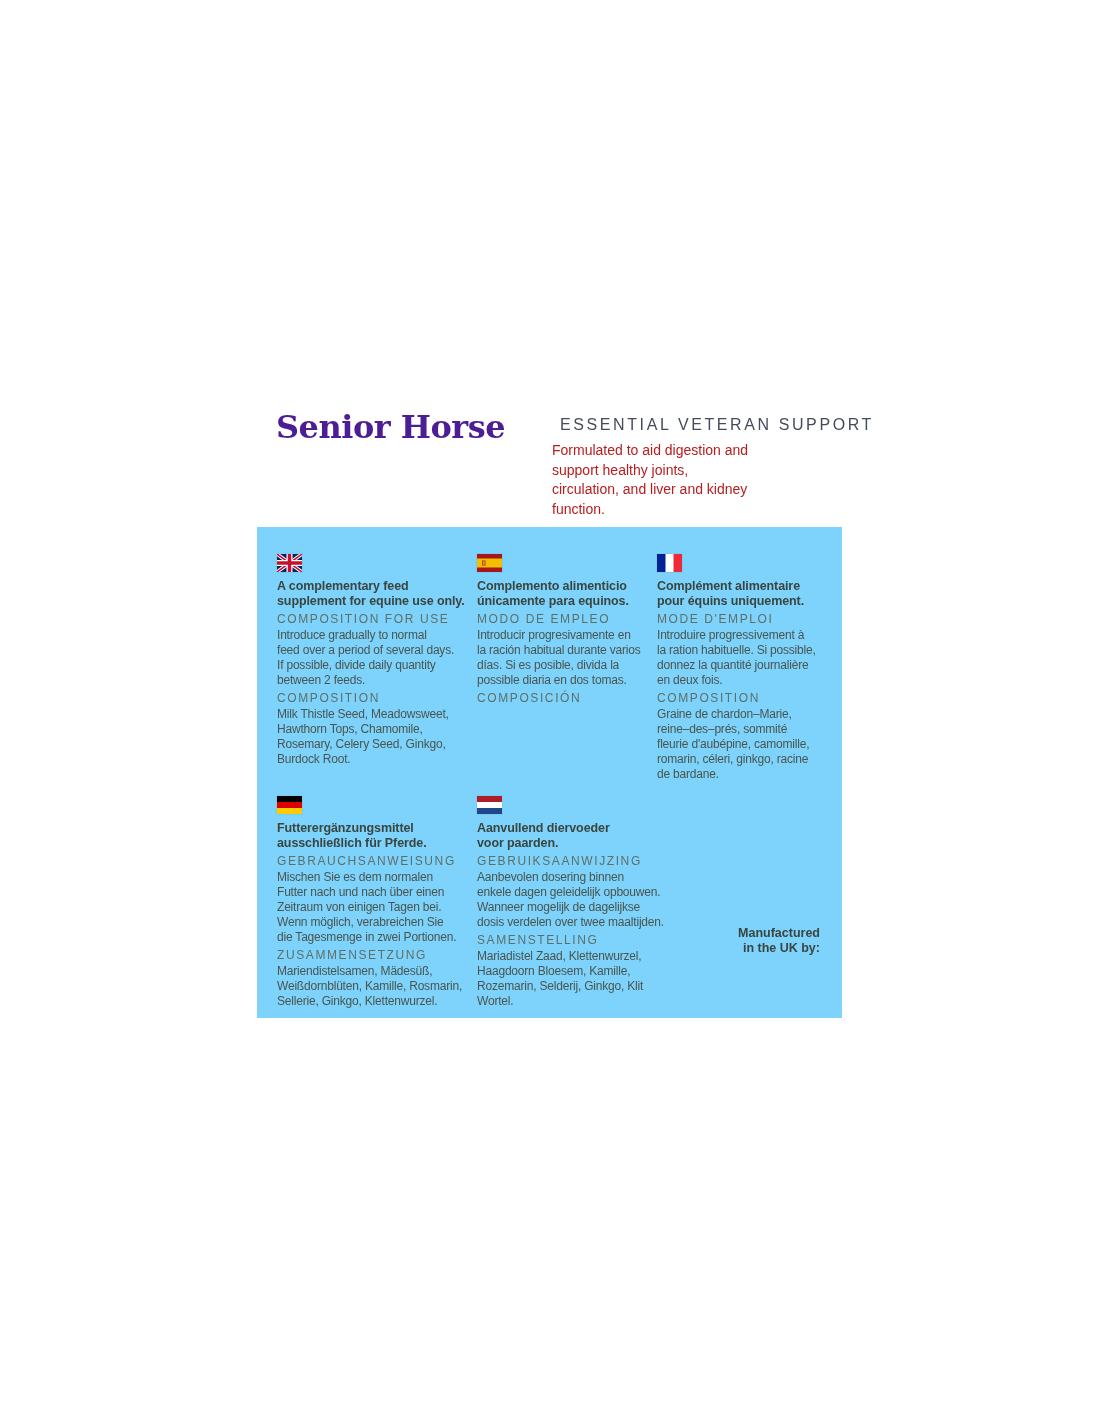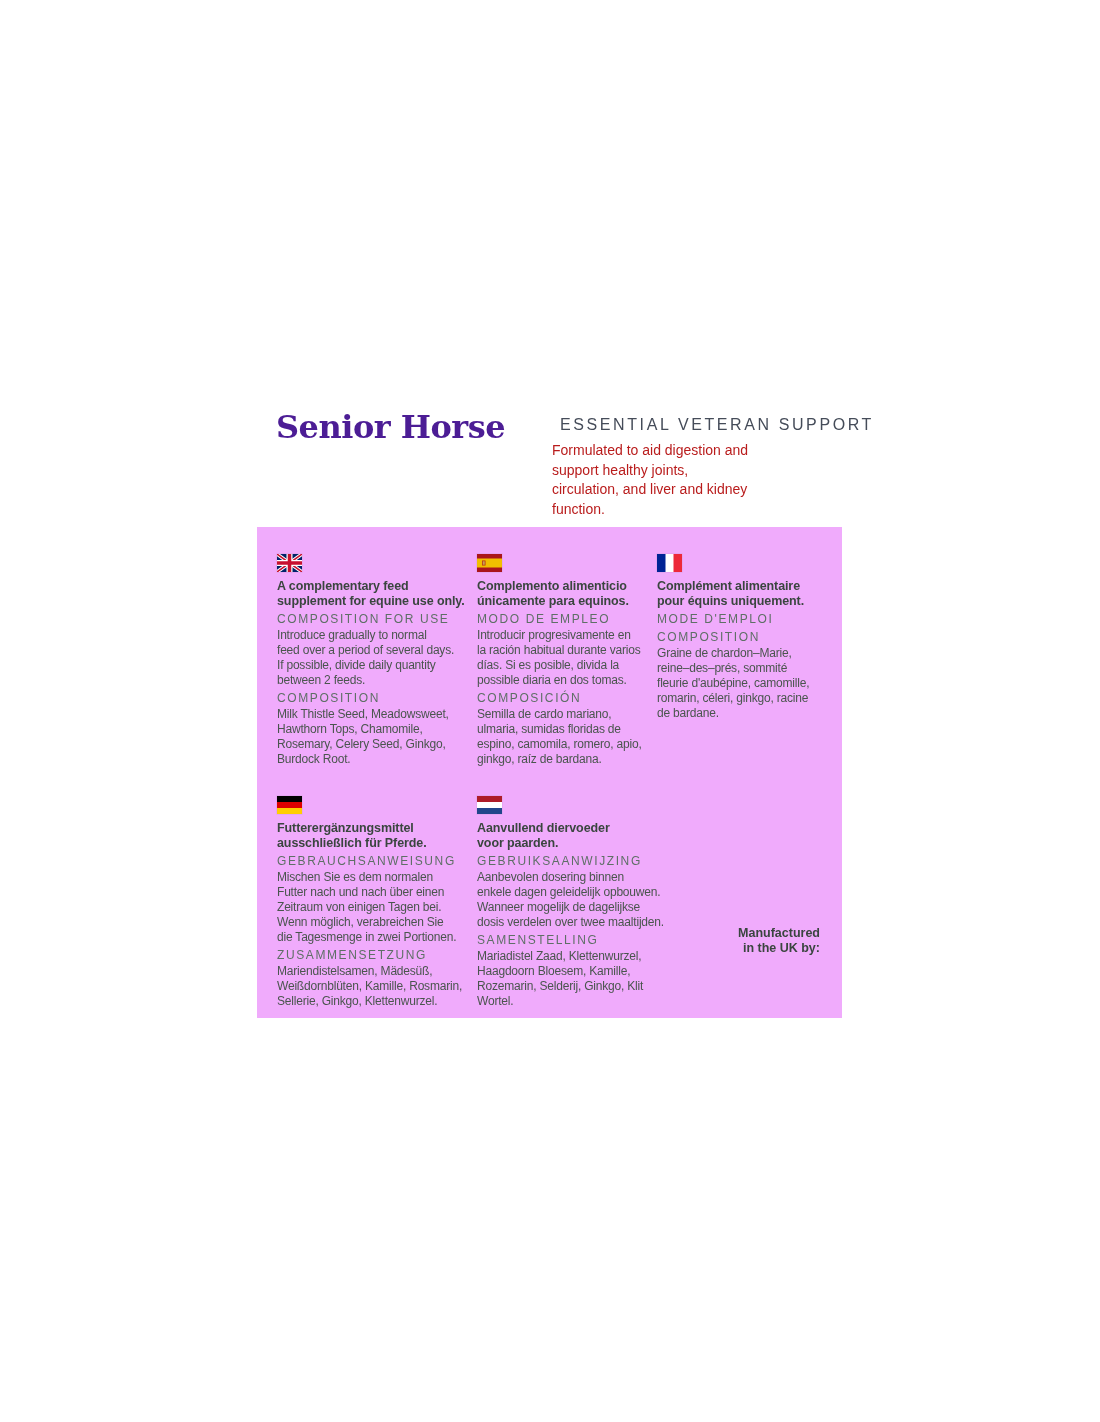--- a/index.html
+++ b/index.html
@@ -32,21 +32,21 @@
     left:552px;top:441px;
     font-size:14px;line-height:19.5px;
     color:#b91c1c;
     white-space:pre-line;
     width:280px;
   }
   
   .panel{
     left:257px;top:527px;
     width:585px;height:491px;
-    background:#f0abfc;
+    background:#7dd3fc;
   }
   .col{position:absolute;}
   .sec-en{left:20px;top:27px;width:196px;}
   .sec-es{left:220px;top:27px;width:188px;}
   .sec-fr{left:400px;top:27px;width:176px;}
   .sec-de{left:20px;top:269px;width:200px;}
   .sec-nl{left:220px;top:269px;width:202px;}
   .flag{display:block;width:25px;height:18px;box-shadow:0 0 0 0.5px rgba(0,0,0,0.08);}
   .col p{margin:0;}
   .intro{
@@ -132,35 +132,35 @@
       <rect x="11.5" y="14.5" width="4" height="7" fill="#c7a256"></rect>
     </svg>
     <p class="intro">Complemento alimenticio
 únicamente para equinos.</p>
     <p class="spaced-heading">MODO DE EMPLEO</p>
     <p class="body-text">Introducir progresivamente en
 la ración habitual durante varios
 días. Si es posible, divida la
 possible diaria en dos tomas.</p>
     <p class="spaced-heading">COMPOSICIÓN</p>
-    <p class="body-text">Semilla de cardo mariano,
-ulmaria, sumidas floridas de
-espino, camomila, romero, apio,
-ginkgo, raíz de bardana.</p>
   </div>
 
   <div class="col sec-fr">
     <svg class="flag" viewBox="0 0 50 36" xmlns="http://www.w3.org/2000/svg">
       <rect width="50" height="36" fill="#ffffff"></rect>
       <rect width="17" height="36" fill="#002395"></rect>
       <rect x="33" width="17" height="36" fill="#ED2939"></rect>
     </svg>
     <p class="intro">Complément alimentaire
 pour équins uniquement.</p>
     <p class="spaced-heading">MODE D'EMPLOI</p>
+    <p class="body-text">Introduire progressivement à
+la ration habituelle. Si possible,
+donnez la quantité journalière
+en deux fois.</p>
     <p class="spaced-heading">COMPOSITION</p>
     <p class="body-text">Graine de chardon–Marie,
 reine–des–prés, sommité
 fleurie d'aubépine, camomille,
 romarin, céleri, ginkgo, racine
 de bardane.</p>
   </div>
 
   <div class="col sec-de">
     <svg class="flag" viewBox="0 0 50 36" xmlns="http://www.w3.org/2000/svg">

